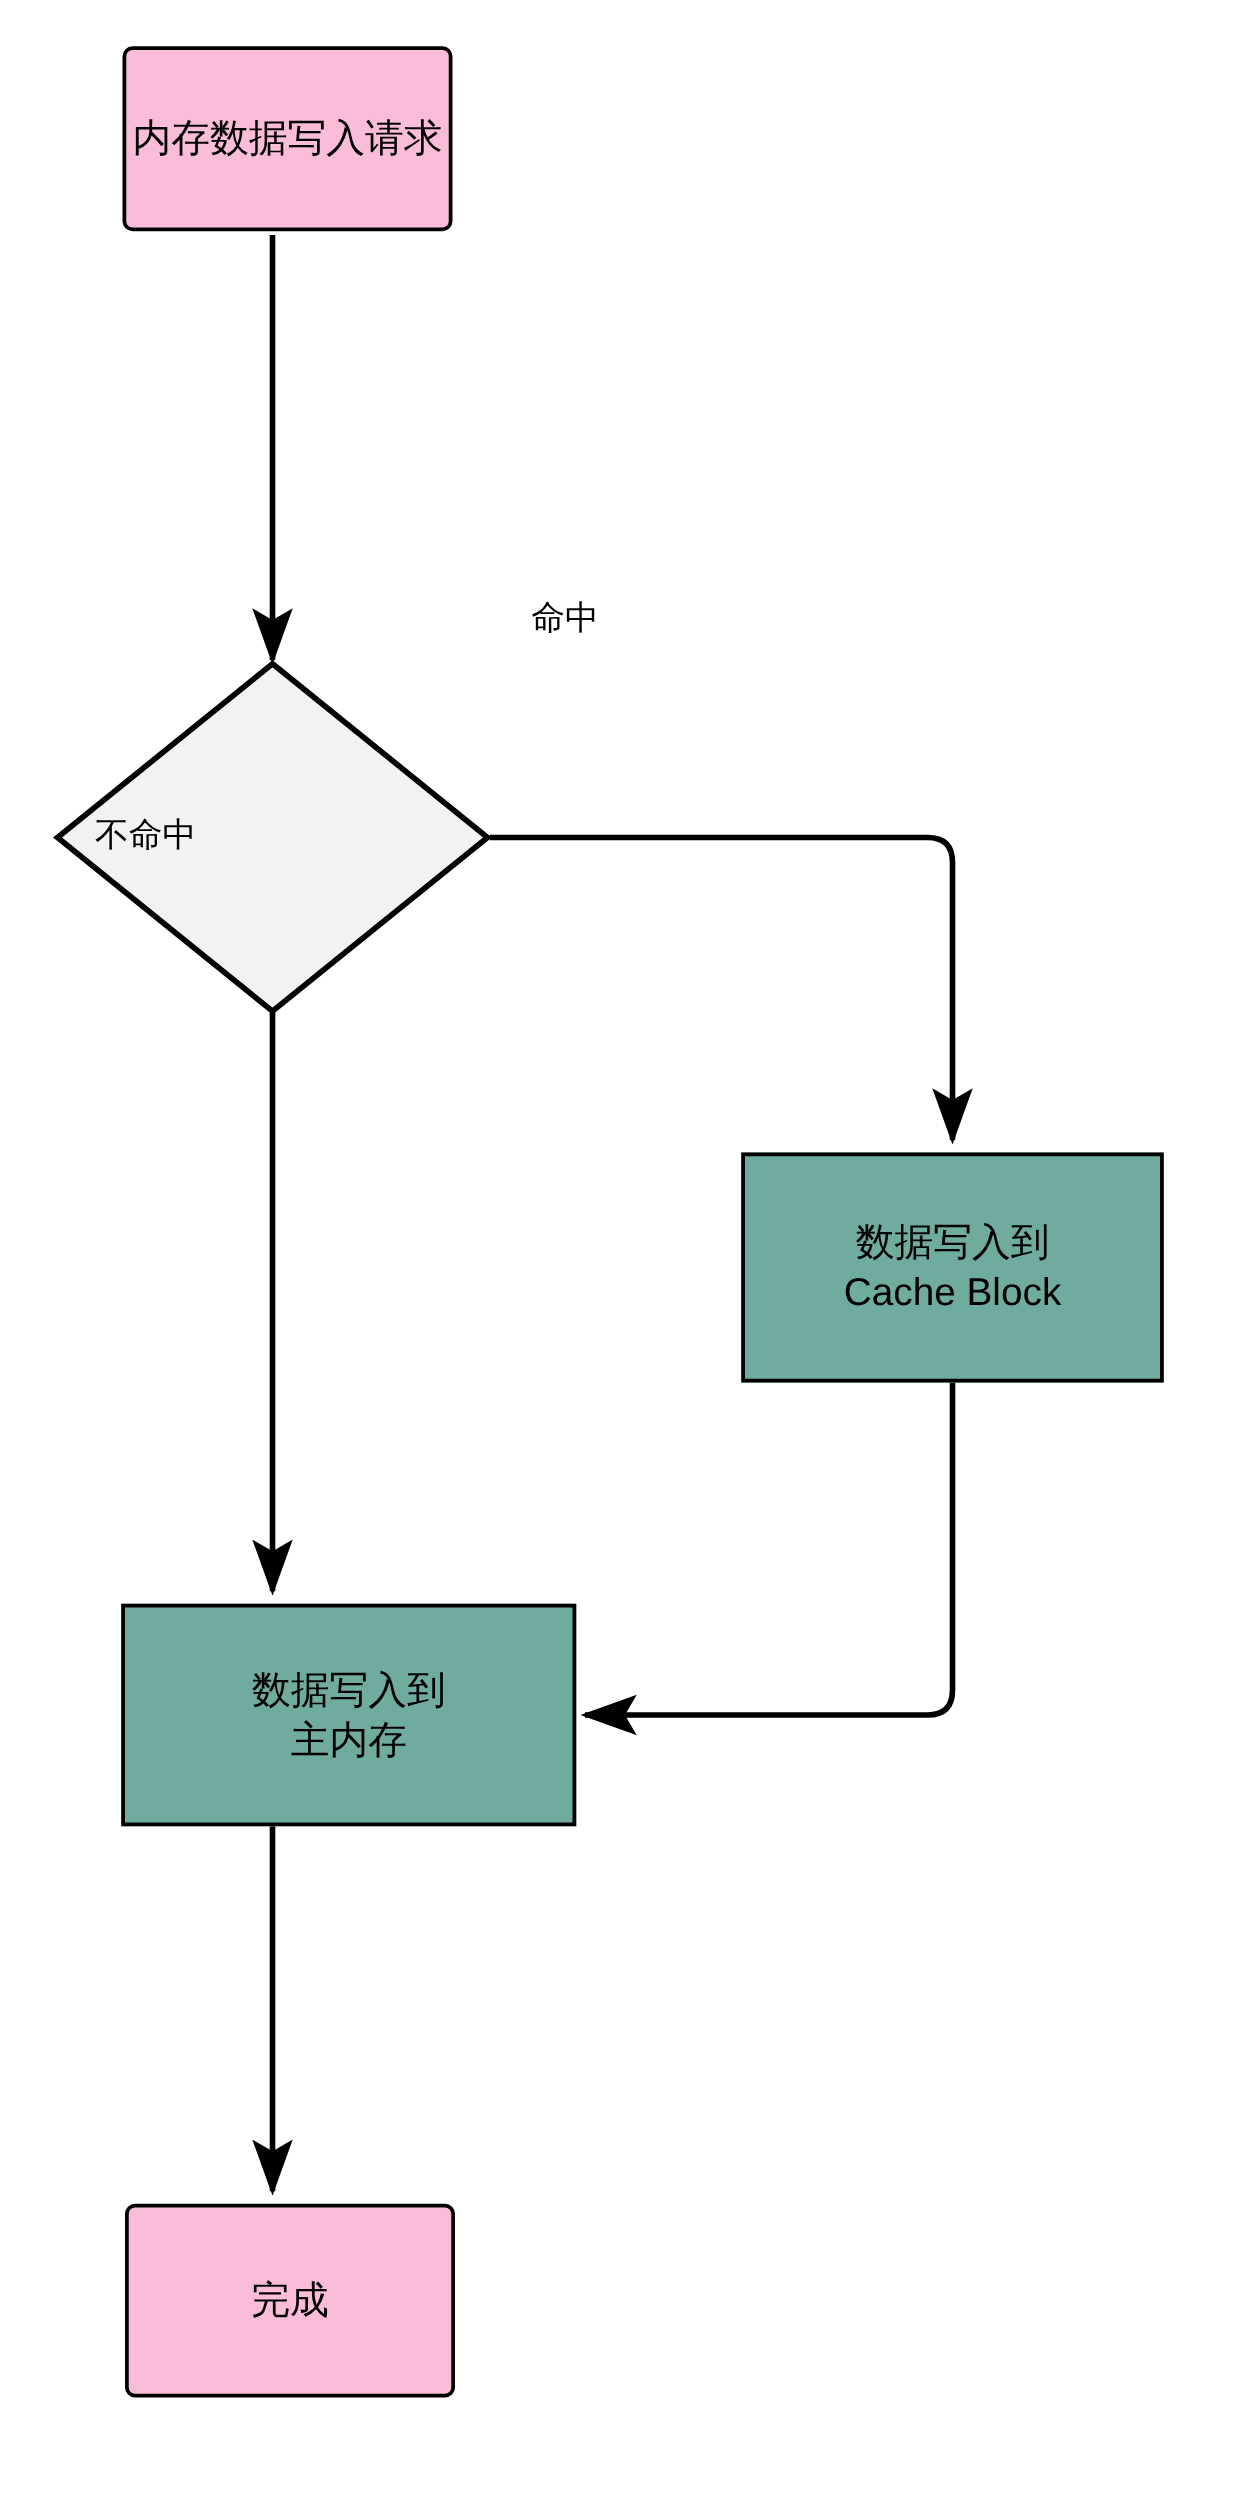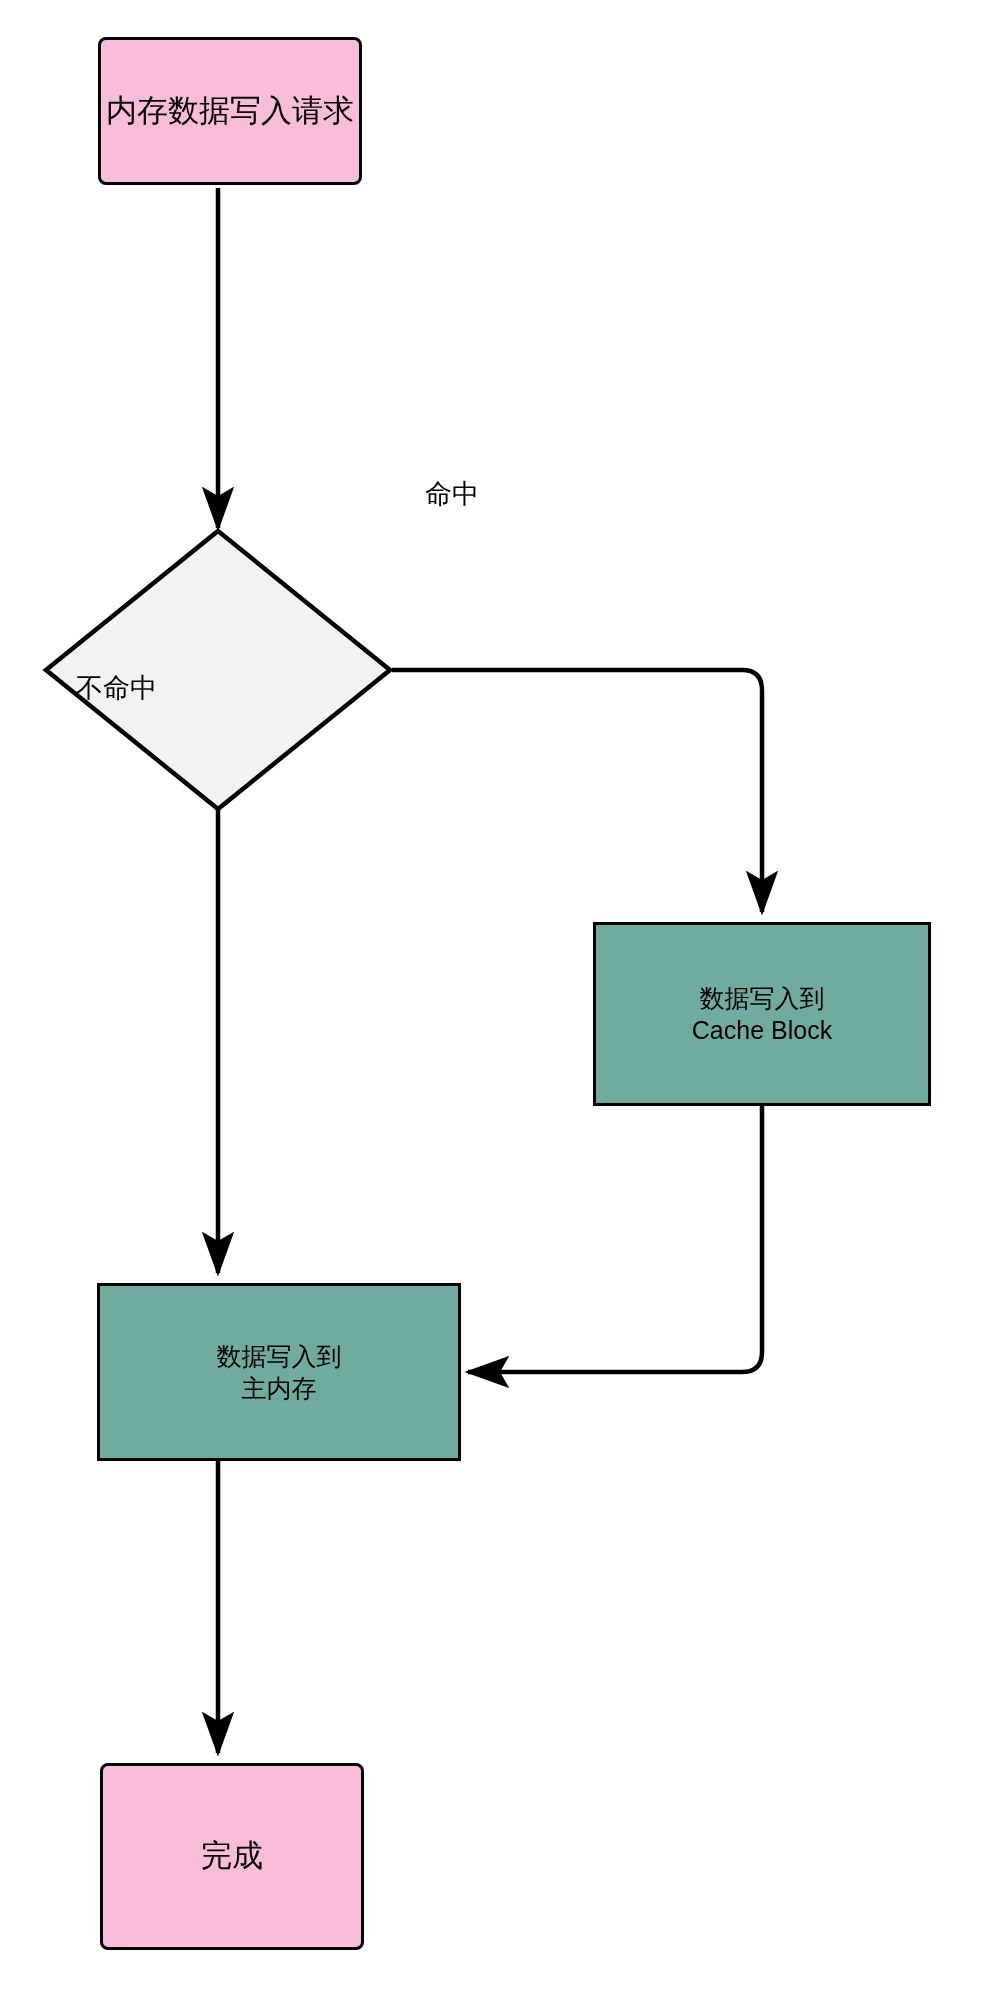--- a/index.html
+++ b/index.html
@@ -35,21 +35,21 @@
   .node-terminal{
     background:#f9bcd9;
     border:3px solid #000000;
     border-radius:8px;
     font-size:31px;
   }
   .node-process{
     background:#6fab9f;
     border:3px solid #000000;
     border-radius:0;
-    font-size:25px;
+    font-size:31px;
   }
   .node-decision{
     position:absolute;
     display:flex;
     align-items:center;
     justify-content:center;
     font-size:31px;
     color:#1a1a1a;
   }
   .node-decision .diamond-label{
@@ -96,21 +96,21 @@
   <div class="node node-process" style="left:593px; top:922px; width:338px; height:184px;">
     <span>数据写入到
 Cache Block</span>
   </div>
 
   <div class="node node-process" style="left:97px; top:1283px; width:364px; height:178px;">
     <span>数据写入到
 主内存</span>
   </div>
 
-  <div class="node node-terminal" style="left:100px; top:1763px; width:264px; height:187px;">
+  <div class="node node-terminal" style="left:100px; top:1763px; width:264px; height:155px;">
     <span>完成</span>
   </div>
 
   <div class="edge-label" style="left:425px; top:476px;">命中</div>
 
-  <div class="edge-label" style="left: 76px; top: 650px; margin-top: 20px;">不命中</div>
+  <div class="edge-label" style="left: 76px; top: 650px;">不命中</div>
 
 </div>
 
 </body></html>

